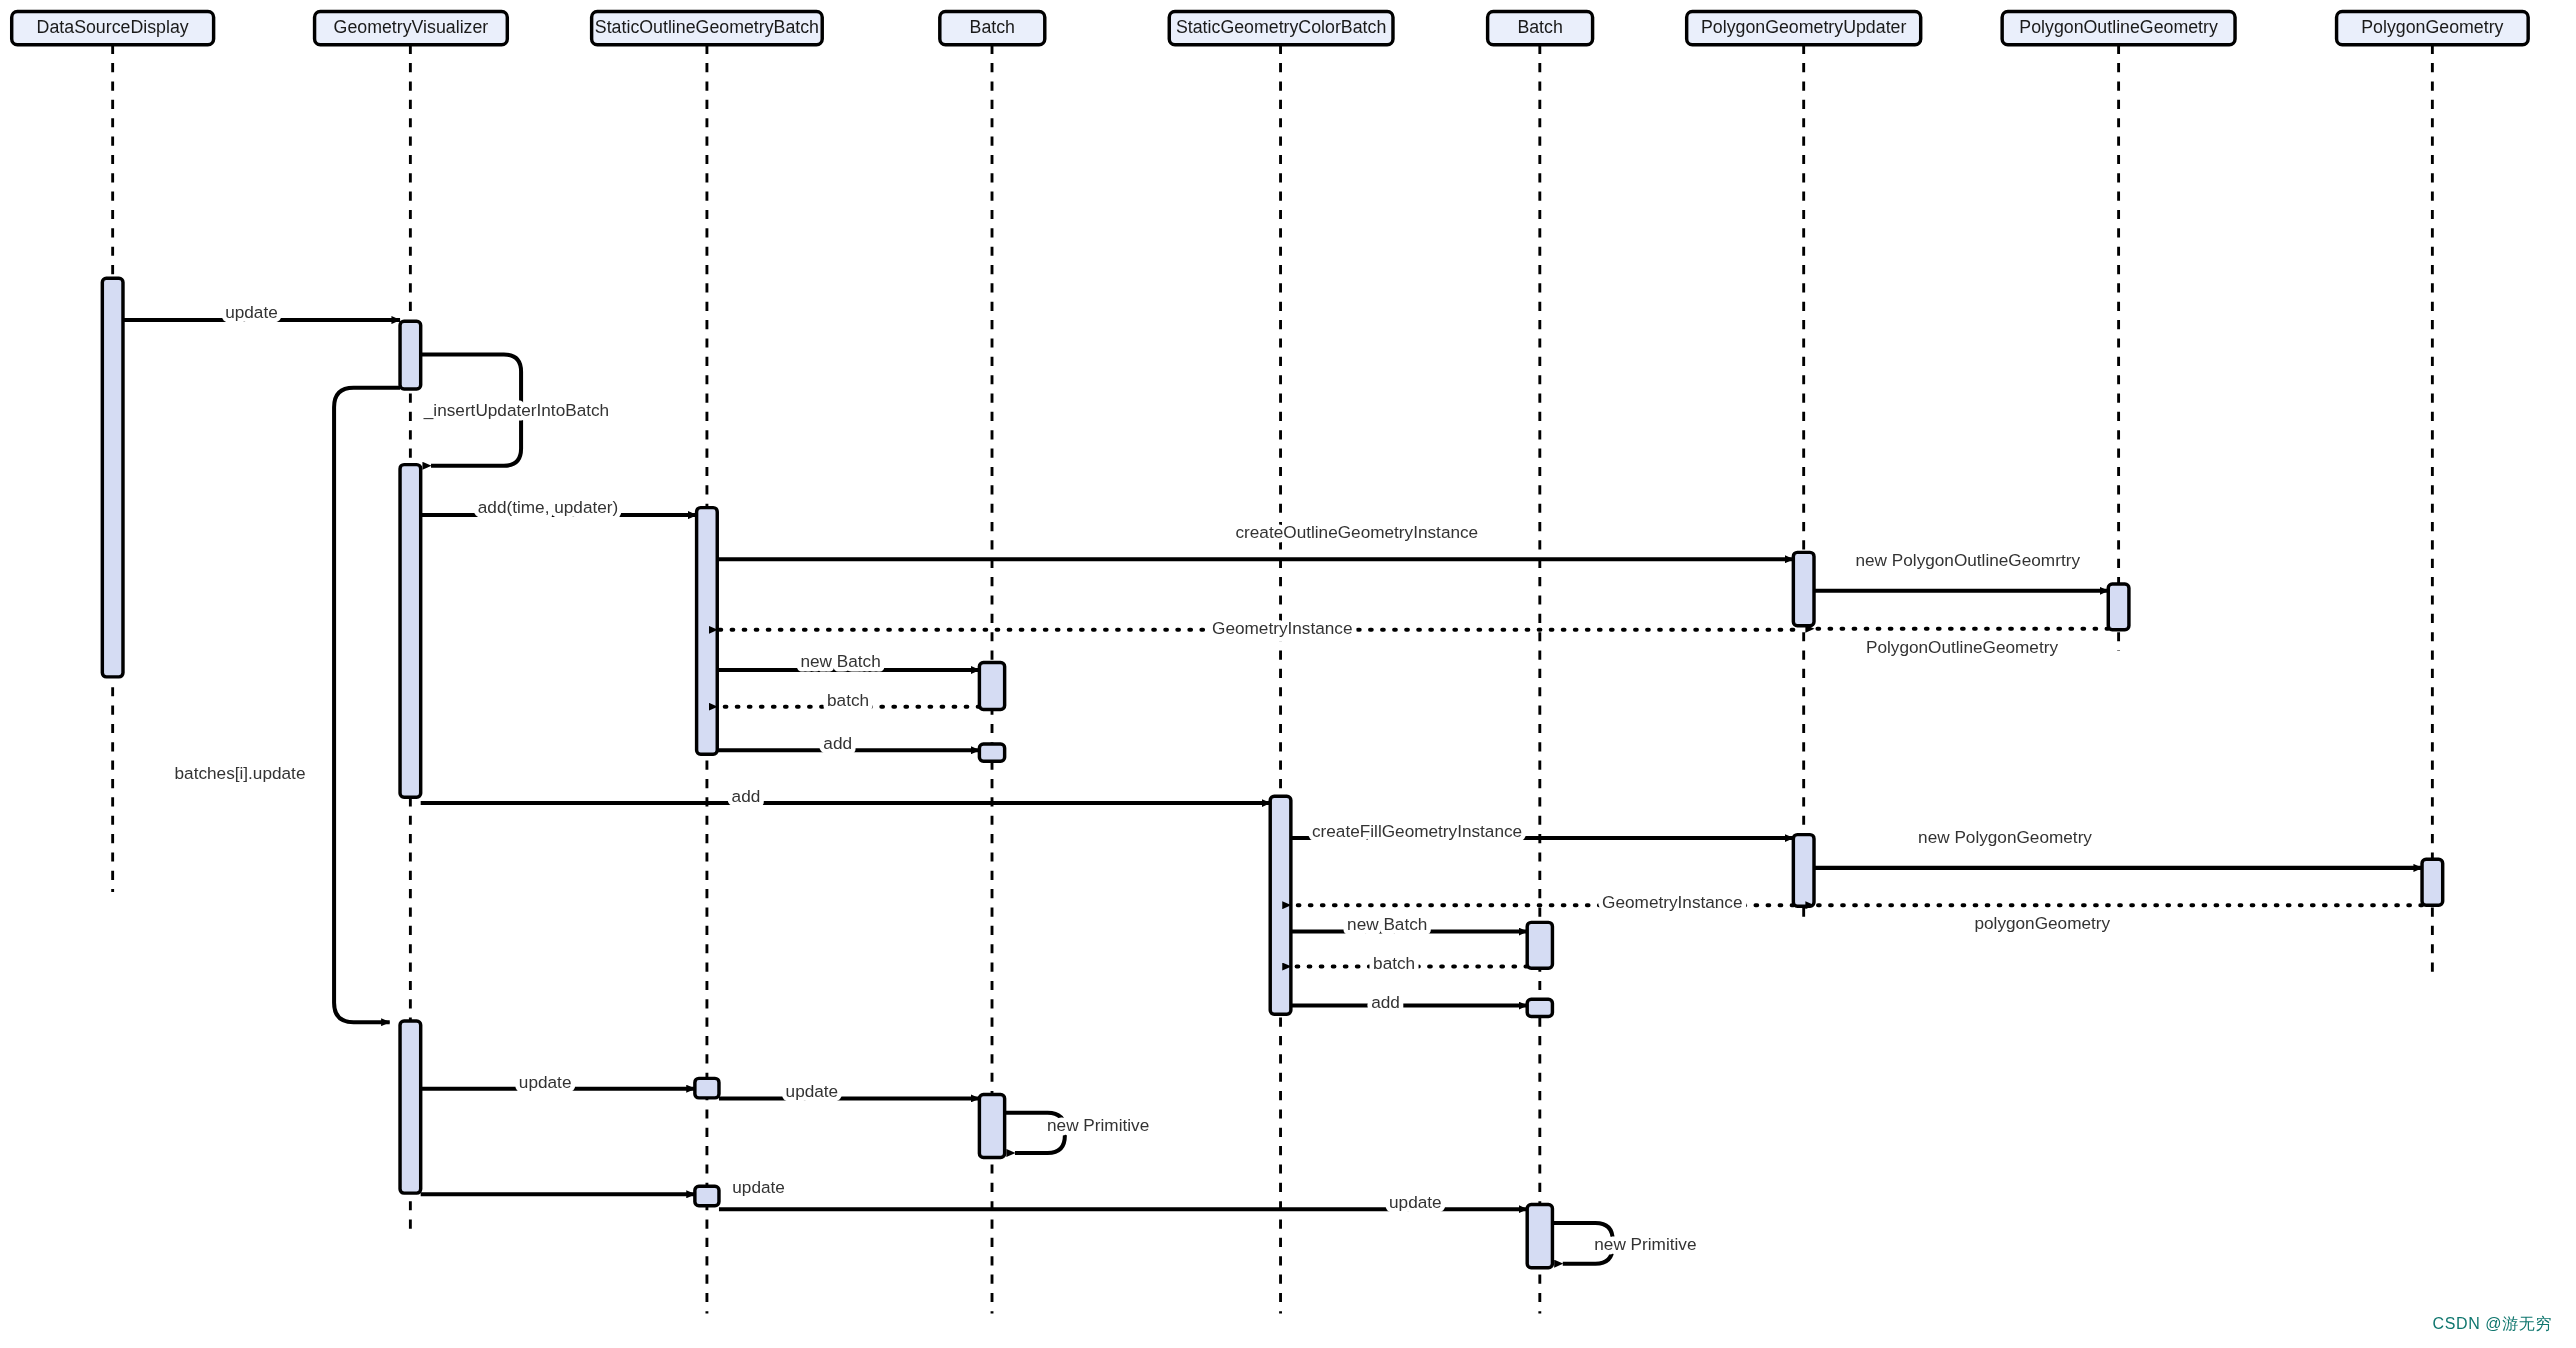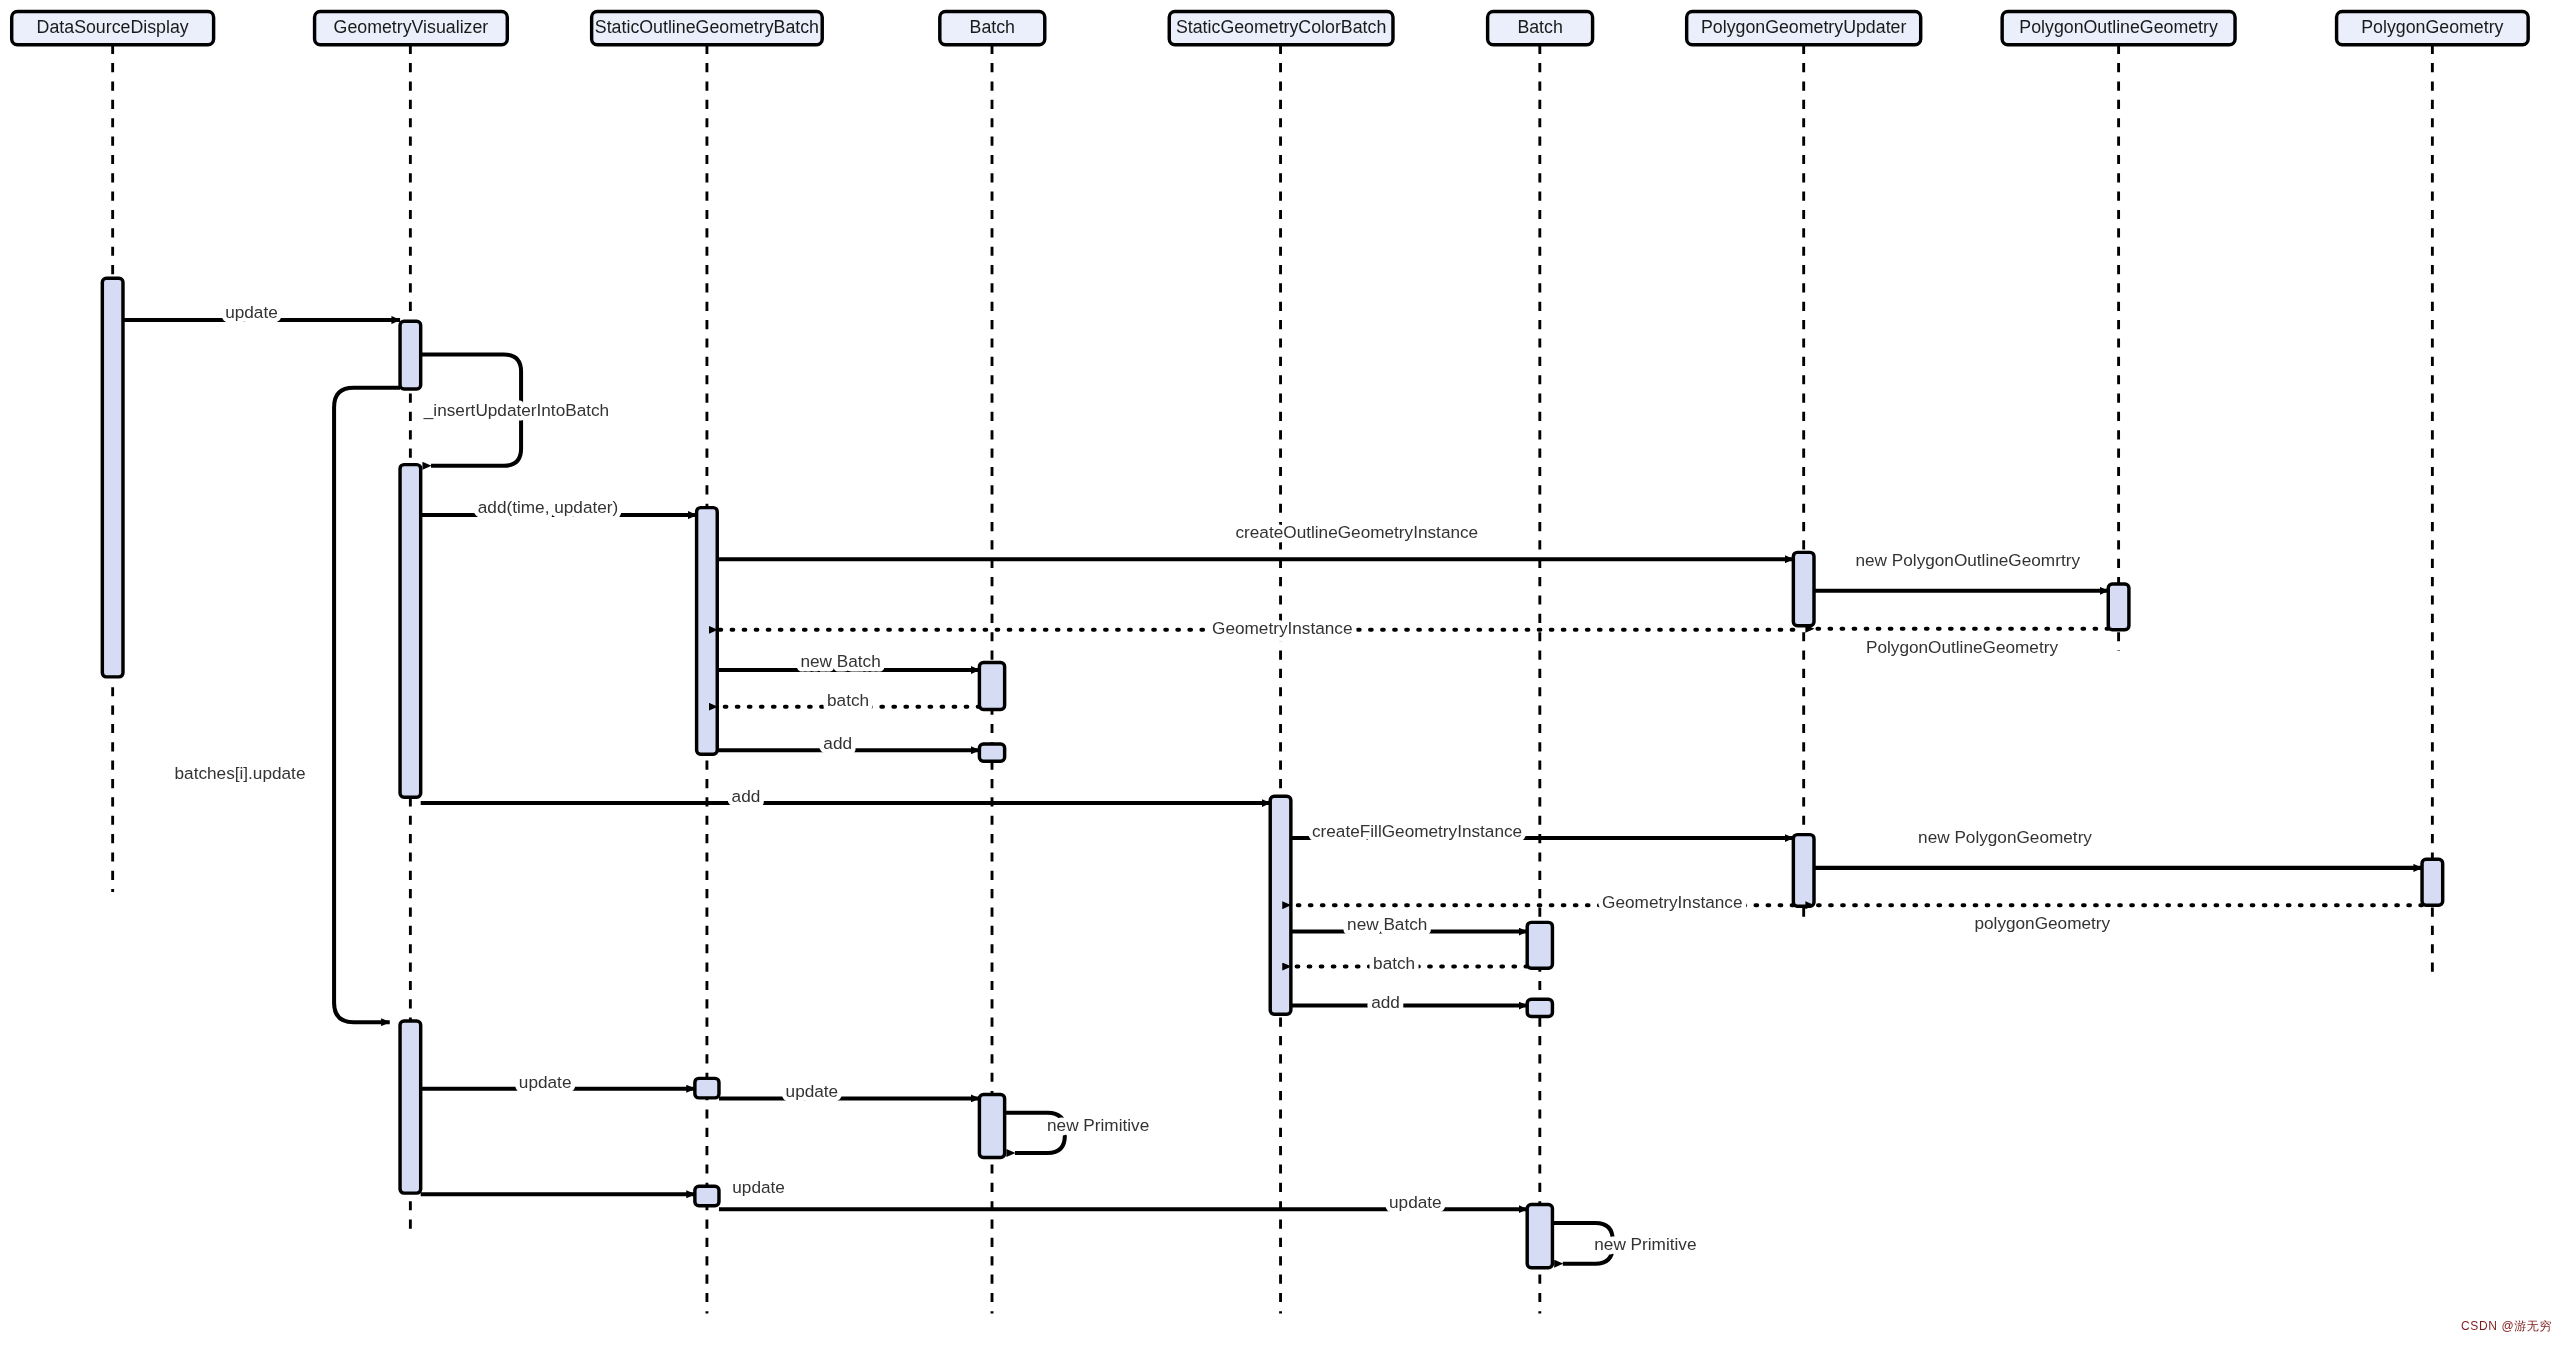--- a/index.html
+++ b/index.html
@@ -2,21 +2,21 @@
 <html style="font-size:9.2px"><head>
 <meta charset="utf-8">
 <style>
   html,body{margin:0;padding:0;background:#ffffff;}
   body{font-family:"Liberation Sans",sans-serif;}
   #stage{position:relative;width:2576px;height:1348px;background:#ffffff;overflow:hidden;}
   #diagram{position:absolute;left:0;top:0;width:2576px;height:1348px;}
   .watermark{
     position:absolute;right:24px;bottom:12.6px;
     font-family:"Liberation Sans",sans-serif;
-    font-size:12px;color:#7f1d1d;letter-spacing:0.6px;white-space:nowrap;
+    font-size:16px;color:#0f766e;letter-spacing:0.6px;white-space:nowrap;
   }
   text{font-family:"Liberation Sans",sans-serif;}
 </style>
 </head>
 <body>
 
 <div id="stage">
 
   <svg id="diagram" viewBox="0 0 4490 2350" xmlns="http://www.w3.org/2000/svg">
     <defs>

